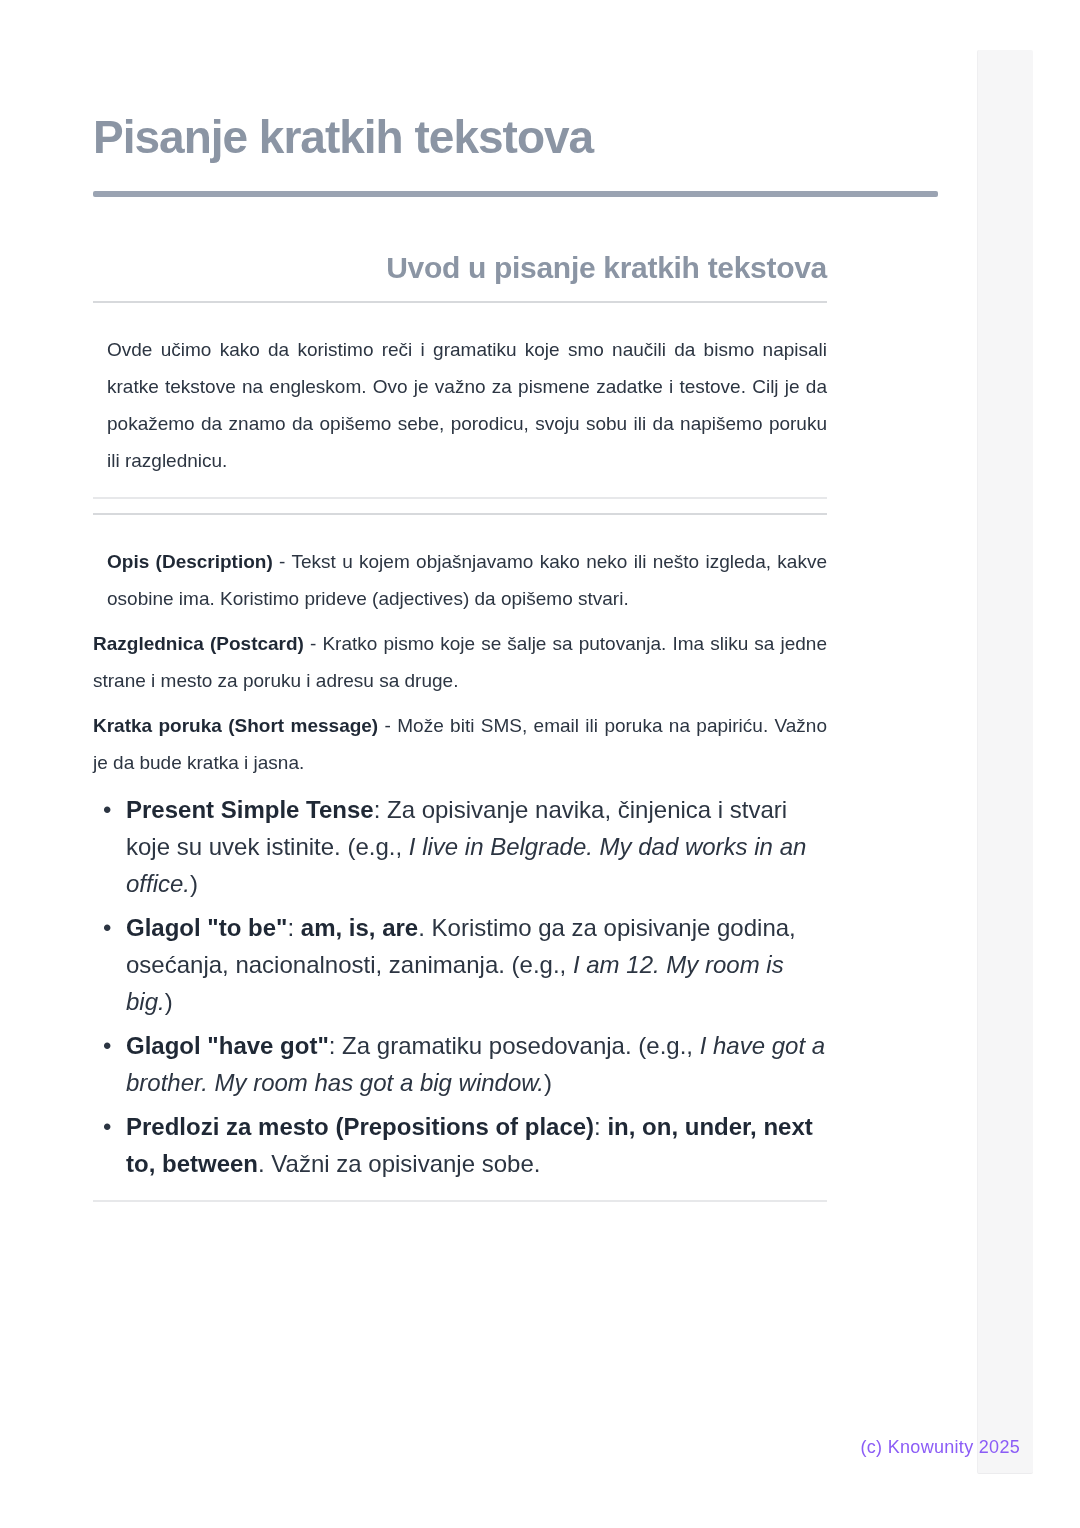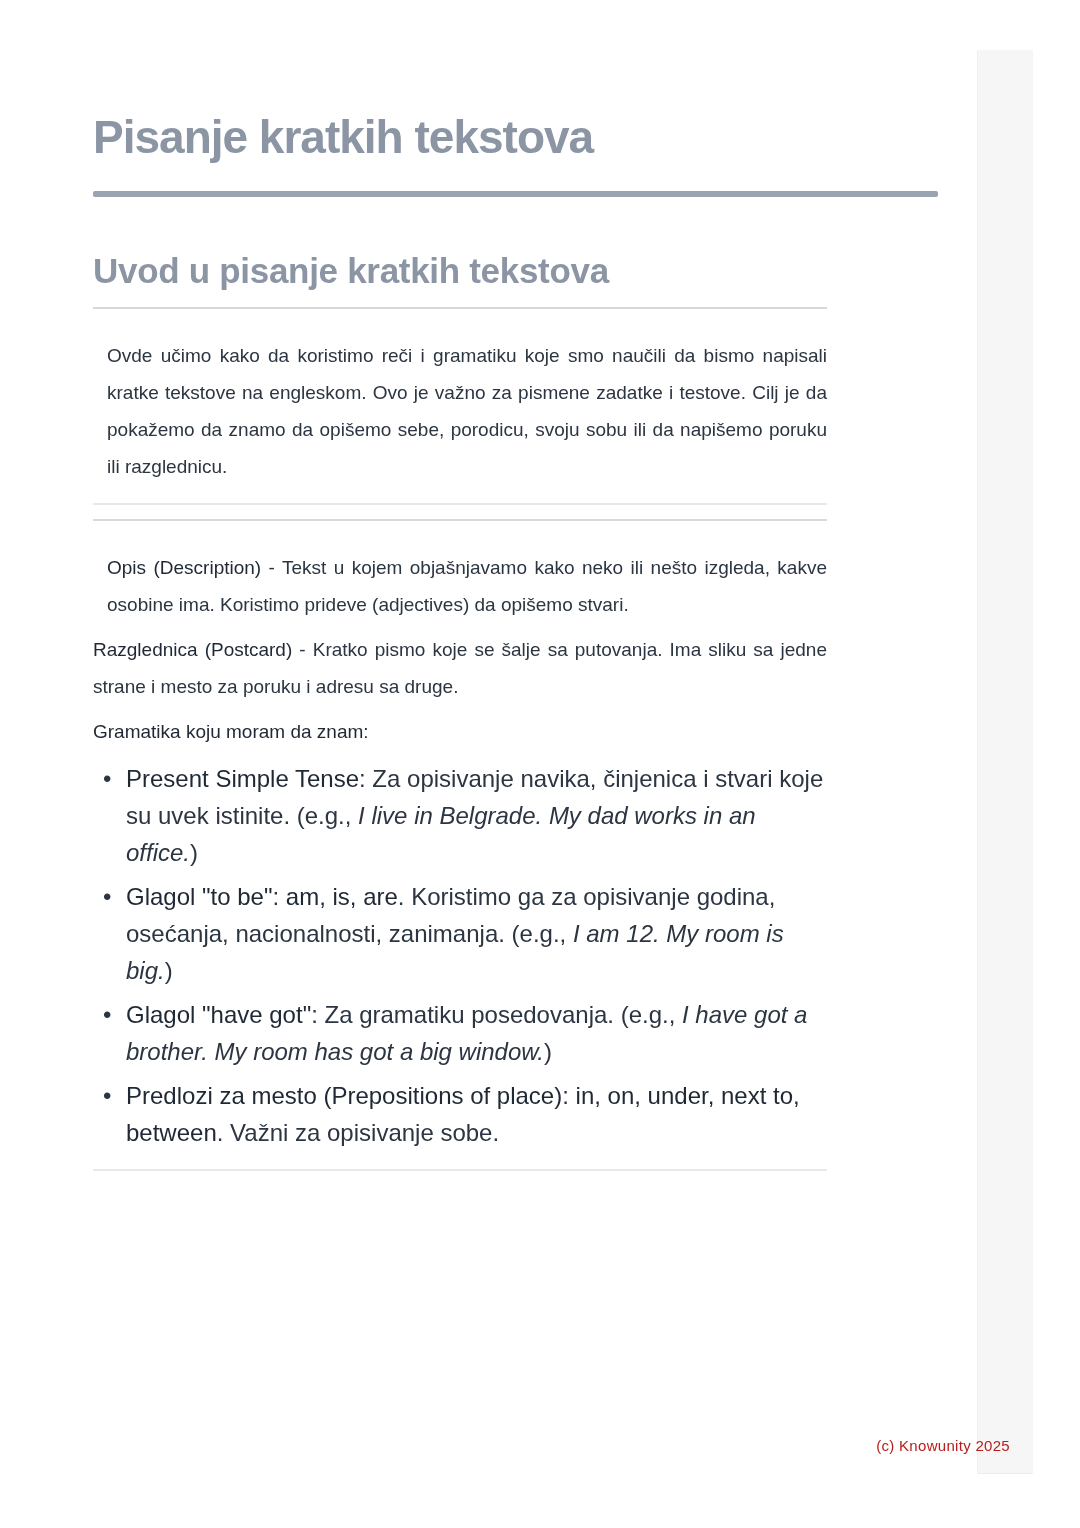--- a/index.html
+++ b/index.html
@@ -26,26 +26,27 @@
   }
   .rule-thick {
     margin-top:26px;
     width:845px;
     height:6px;
     background:#9AA3B2;
     border-radius:2px;
   }
   h2.sec-heading {
     margin-top:52px;
-    font-size:35px;
+    font-size:30px;
     font-weight:700;
     line-height:1.25;
     letter-spacing:-0.3px;
     color:#8B95A4;
     white-space:nowrap;
+    text-align:right;
   }
   .rule-thin {
     margin-top:14px;
     width:100%;
     height:2px;
     background:#D7D9DC;
   }
   .divider {
     margin-top:18px;
     width:100%;
@@ -54,21 +55,21 @@
     border:none;
   }
   p.body {
     margin-top:8px;
     font-size:19px;
     line-height:37px;
     color:#2C3542;
     text-align:justify;
   }
   p.body.first { margin-top:28px;margin-left:14px; }
-  .rb { font-weight:400; color:#1F2835; }
+  .rb { font-weight:700; color:#1F2835; }
   .ri { font-style:italic; }
   ul.gram-list {
     list-style:none;
     margin-top:10px;
   }
   ul.gram-list li {
     position:relative;
     padding-left:33px;
     font-size:24px;
     line-height:37px;
@@ -95,24 +96,24 @@
     left:977px; top:50px;
     width:56px; height:1424px;
     background:#F6F6F7;
     border-left:1px solid #EFEFF1;
     border-bottom:1px solid #ECECEE;
     border-radius:2px;
     z-index:1;
   }
   .watermark {
     position:absolute;
-    right:70px; top:1437px;
-    font-size:15px;
+    right:60px; top:1437px;
+    font-size:18px;
     letter-spacing:0.3px;
-    color:#b91c1c;
+    color:#8b5cf6;
     z-index:2;
     white-space:nowrap;
   }
 </style>
 </head>
 <body>
 
 <div class="side-strip"></div>
 
 <main class="content">
@@ -125,21 +126,21 @@
     <div class="rule-thin"></div>
     <p class="body first"><span>Ovde učimo kako da koristimo reči i gramatiku koje smo naučili da bismo napisali kratke tekstove na engleskom. Ovo je važno za pismene zadatke i testove. Cilj je da pokažemo da znamo da opišemo sebe, porodicu, svoju sobu ili da napišemo poruku ili razglednicu.</span></p>
   </section>
 
   <hr class="divider">
 
   <section>
     <div class="rule-thin"></div>
     <p class="body first"><span class="rb">Opis (Description)</span><span> - Tekst u kojem objašnjavamo kako neko ili nešto izgleda, kakve osobine ima. Koristimo prideve (adjectives) da opišemo stvari.</span></p>
     <p class="body"><span class="rb">Razglednica (Postcard)</span><span> - Kratko pismo koje se šalje sa putovanja. Ima sliku sa jedne strane i mesto za poruku i adresu sa druge.</span></p>
-    <p class="body"><span class="rb">Gramatika koju moram da znam:</span></p>
+    <p class="body"><span class="rb">Kratka poruka (Short message)</span><span> - Može biti SMS, email ili poruka na papiriću. Važno je da bude kratka i jasna.</span></p>
     <ul class="gram-list">
       <li><span class="rb">Present Simple Tense</span><span>: Za opisivanje navika, činjenica i stvari koje su uvek istinite. (e.g., </span><span class="ri">I live in Belgrade. My dad works in an office.</span><span>)</span></li>
       <li><span class="rb">Glagol "to be"</span><span>: </span><span class="rb">am, is, are</span><span>. Koristimo ga za opisivanje godina, osećanja, nacionalnosti, zanimanja. (e.g., </span><span class="ri">I am 12. My room is big.</span><span>)</span></li>
       <li><span class="rb">Glagol "have got"</span><span>: Za gramatiku posedovanja. (e.g., </span><span class="ri">I have got a brother. My room has got a big window.</span><span>)</span></li>
       <li><span class="rb">Predlozi za mesto (Prepositions of place)</span><span>: </span><span class="rb">in, on, under, next to, between</span><span>. Važni za opisivanje sobe.</span></li>
     </ul>
   </section>
 
   <hr class="divider">
 

